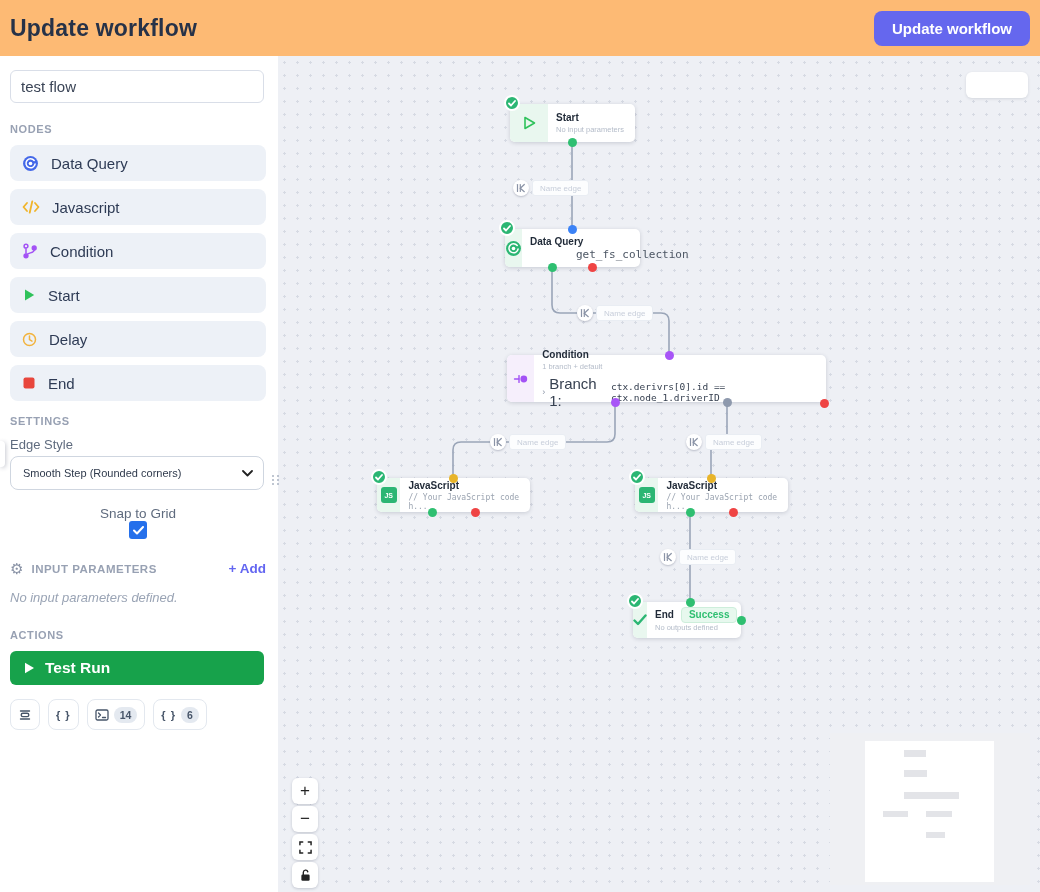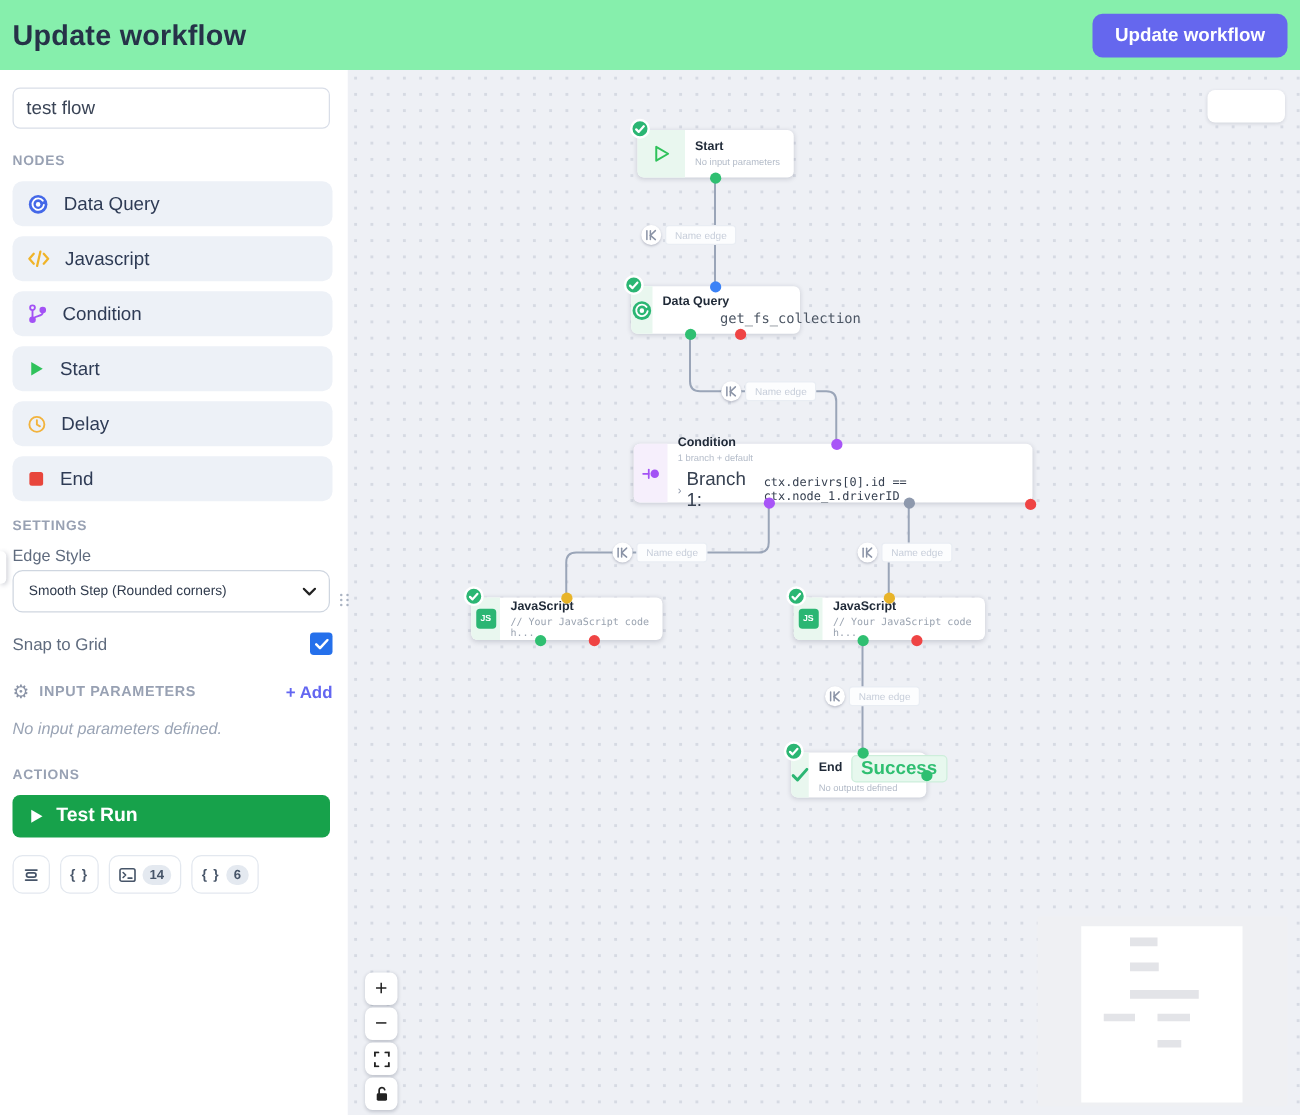--- a/index.html
+++ b/index.html
@@ -1,34 +1,34 @@
 <!DOCTYPE html>
 <html><head>
 <meta charset="utf-8">
 <style>
   * { margin:0; padding:0; box-sizing:border-box; }
   html,body { width:1040px; height:892px; overflow:hidden; }
   body { font-family:"Liberation Sans", sans-serif; background:#fff; color:#2e3b55; }
   .app { position:relative; width:1040px; height:892px; }
 
   
-  .header { position:absolute; left:0; top:0; width:1040px; height:56px; background:#86efac; display:flex; align-items:center; justify-content:space-between; padding:0 10px 0 10px; z-index:30; }
+  .header { position:absolute; left:0; top:0; width:1040px; height:56px; background:#fdba74; display:flex; align-items:center; justify-content:space-between; padding:0 10px 0 10px; z-index:30; }
   .header h1 { font-size:23px; font-weight:800; color:#263248; letter-spacing:.2px; }
   .btn-primary { background:#6567ee; color:#fff; border:none; border-radius:8px; font-weight:700; font-size:15px; padding:9px 18px; cursor:pointer; font-family:"Liberation Sans",sans-serif; }
 
   
   .sidebar { position:absolute; left:0; top:56px; width:278px; height:836px; background:#fff; padding:14px 12px 0 10px; z-index:20; }
   .field-label { font-size:13px; color:#5f6b7e; margin-bottom:8px; }
   .text-input { width:254px; height:33px; border:1px solid #d9dee8; border-radius:6px; padding:0 10px; font-size:15px; color:#3a4456; font-family:"Liberation Sans",sans-serif; outline:none; }
   .section-header { font-size:11px; font-weight:700; letter-spacing:.6px; color:#98a1b3; margin:20px 0 10px 0; }
   .node-item { display:flex; align-items:center; gap:12px; background:#edf1f7; border-radius:8px; height:36px; padding:0 12px; margin-bottom:8px; cursor:grab; }
   .node-item span.lbl { font-size:15px; color:#2e3b55; }
   .node-item svg, .node-item .sq { flex:0 0 auto; }
   .select { width:254px; height:34px; border:1px solid #cfd6e0; border-radius:8px; display:flex; align-items:center; justify-content:space-between; padding:0 10px 0 12px; font-size:11px; color:#2f3a4c; cursor:pointer; background:#fff; }
-  .snap-row { display:flex; align-items:center; justify-content:space-between; margin-top:16px; }
+  .snap-row { display:flex; align-items:center; justify-content:space-between; margin-top:16px;flex-direction:column; }
   .snap-row .lbl { font-size:13.5px; color:#5f6b7e; }
   .checkbox { width:18px; height:18px; background:#2570eb; border-radius:3px; display:flex; align-items:center; justify-content:center; cursor:pointer; }
   .checkbox svg { width:11px; height:9px; }
   .param-row { display:flex; align-items:center; justify-content:space-between; margin-top:22px; }
   .param-left { display:flex; align-items:center; gap:8px; }
   .gear { font-size:15px; color:#8a93a6; line-height:1; }
   .param-title { font-size:11.5px; font-weight:700; letter-spacing:.5px; color:#98a1b3; }
   .add-link { font-size:13.5px; font-weight:700; color:#6366f1; cursor:pointer; }
   .note { font-size:13px; font-style:italic; color:#9aa4b5; margin-top:14px; }
   .btn-testrun { width:254px; height:34px; background:#17a24b; border:none; border-radius:6px; color:#fff; font-weight:700; font-size:15.5px; display:flex; align-items:center; justify-content:flex-start; gap:10px; padding-left:14px; cursor:pointer; margin-top:4px; font-family:"Liberation Sans",sans-serif; }
@@ -52,21 +52,21 @@
   .node-body { display:flex; flex-direction:column; justify-content:center; padding:3px 9px 3px 8px; }
   .node-title { font-size:10px; font-weight:700; color:#1f2937; line-height:1.35; }
   .node-sub { font-size:7.5px; color:#b4bcc9; line-height:1.4; }
   .mono { font-family:"DejaVu Sans Mono", monospace; }
   .dq-sub { font-size:11px; color:#4b5563;margin-left:46px; }
   .js-sub { font-size:8px; color:#9aa3b0; }
   .branch-row { display:flex; align-items:center; gap:4px; margin-top:3px; }
   .branch-caret { color:#8a93a6; font-size:9px; }
   .branch-label { font-size:15px; color:#374151; }
   .branch-expr { font-size:9.5px; color:#374151; }
-  .success-badge { background:#e7f8ee; color:#2fbf71; border:1px solid #cdeedb; border-radius:4px; font-size:15px; font-weight:700; padding:1.5px 7px; margin-left:7px; }
+  .success-badge { background:#e7f8ee; color:#2fbf71; border:1px solid #cdeedb; border-radius:4px; font-size:10px; font-weight:700; padding:1.5px 7px; margin-left:7px; }
   .title-row { display:flex; align-items:center; }
   .js-sq { width:16px; height:16px; background:#2bb673; border-radius:3px; color:#fff; font-size:7px; font-weight:700; display:flex; align-items:center; justify-content:center; }
 
   .check-badge { position:absolute; left:-6px; top:-9px; width:16px; height:16px; background:#2bb673; border:2px solid #fff; border-radius:50%; display:flex; align-items:center; justify-content:center; }
   .check-badge svg { width:8px; height:7px; }
 
   .handle { position:absolute; width:9px; height:9px; border-radius:50%; cursor:crosshair; z-index:5; }
   .h-green { background:#2fbf71; } .h-blue { background:#3b82f6; } .h-red { background:#ef4444; }
   .h-purple { background:#a855f7; } .h-yellow { background:#e8b429; } .h-gray { background:#8e99ad; }
 

